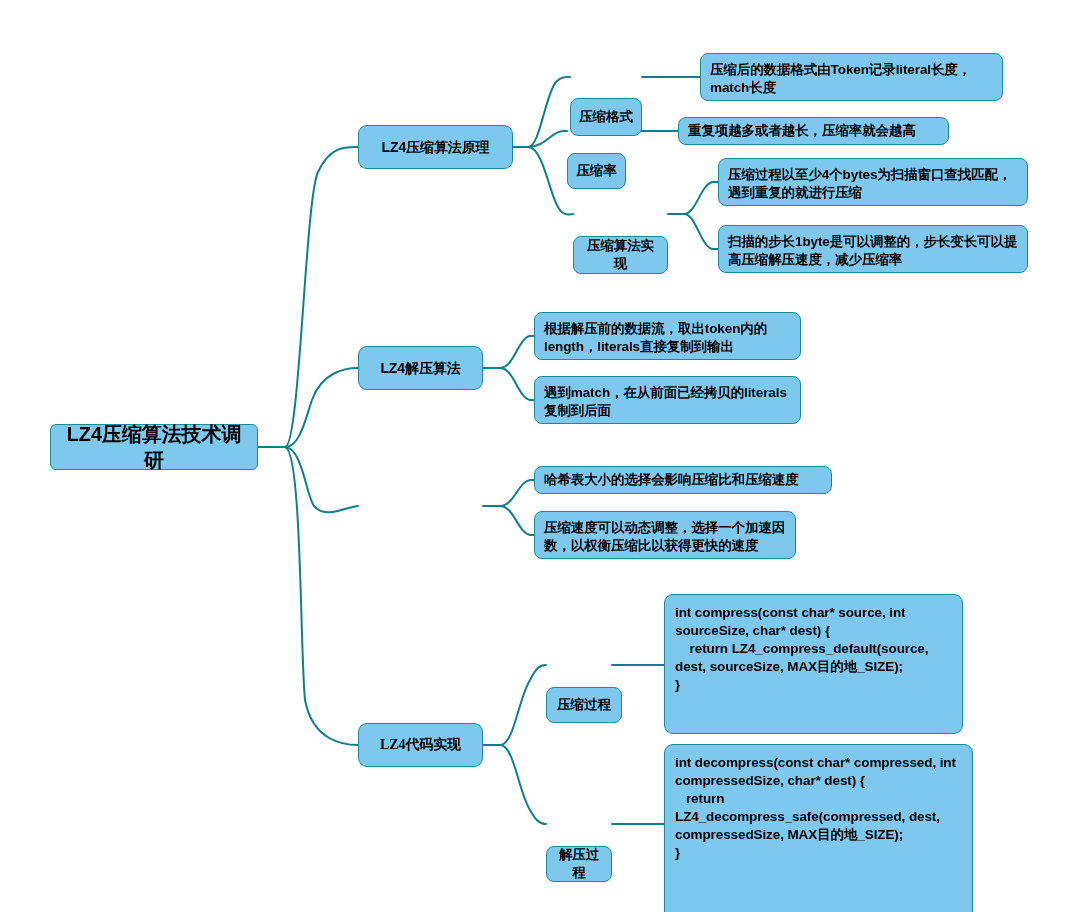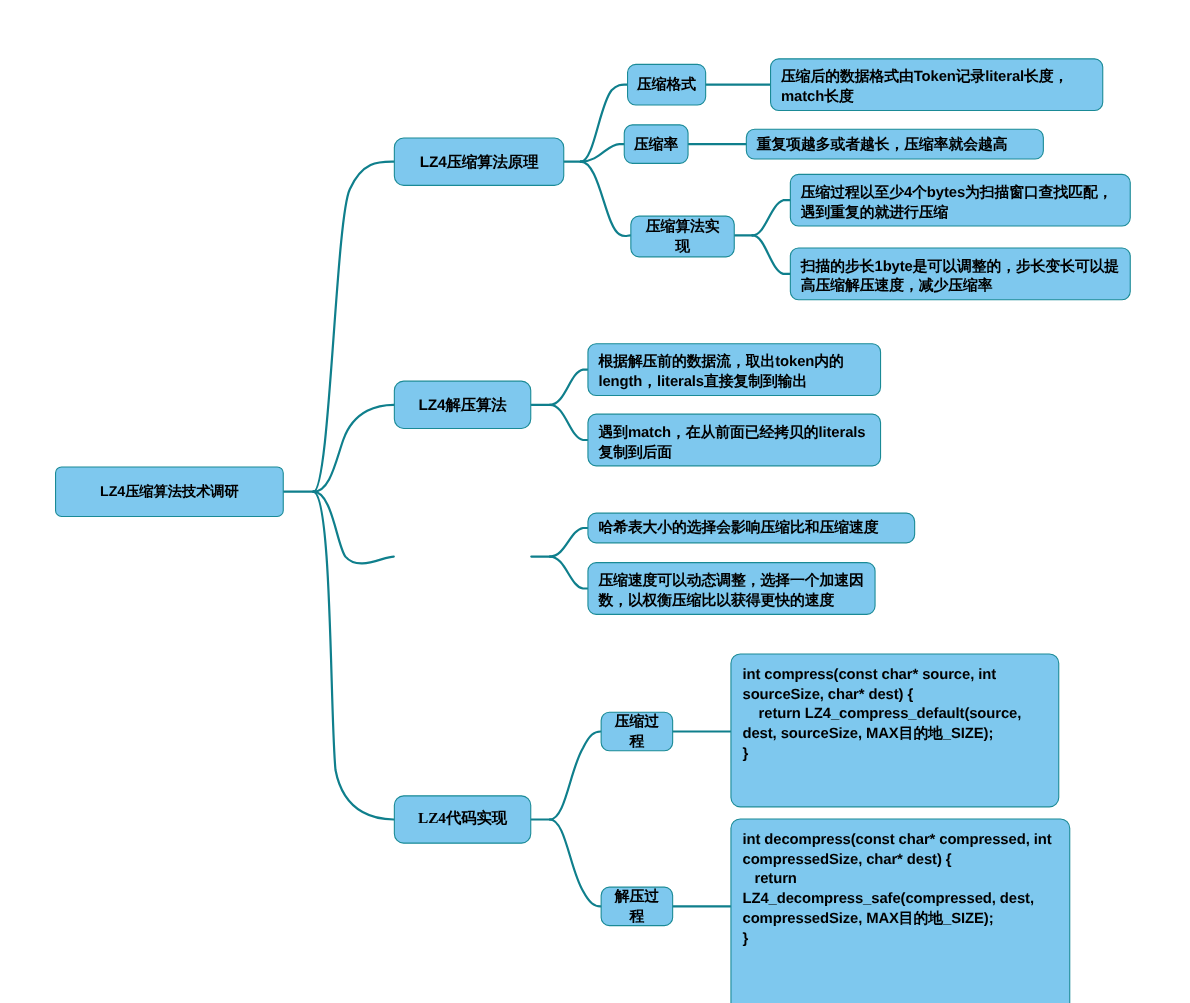--- a/index.html
+++ b/index.html
@@ -39,36 +39,37 @@
     font-weight: bold;
     display: flex;
     align-items: center;
     white-space: pre-wrap;
     line-height: 1.30;
     letter-spacing: -0.1px;
   }
   .node.root {
     justify-content: center;
     text-align: center;
-    font-size: 13px;
+    font-size: 20px;
     border-radius: 6px;
     padding: 0 10px;
   }
   .node.branch {
     justify-content: center;
     text-align: center;
     font-size: 14px;
     padding: 0 8px;
   }
   .node.sub {
     justify-content: center;
     text-align: center;
     font-size: 13.5px;
     border-radius: 8px;
     padding: 17px 7px;
+    margin-top: 40px;
   }
   .node.leaf {
     justify-content: flex-start;
     text-align: left;
     font-size: 13.5px;
     padding: 7px 9px;
     align-items: flex-start;
     border-radius: 8px;
   }
   .node.code {
@@ -149,21 +150,21 @@
 
   <div class="node leaf" style="left:534px; top:376px; width:267px; height:48px;">遇到match，在从前面已经拷贝的literals复制到后面</div>
 
 
   <div class="node leaf" style="left:534px; top:466px; width:298px; height:28px; align-items:center;font-family:Liberation Serif, serif;">哈希表大小的选择会影响压缩比和压缩速度</div>
 
   <div class="node leaf" style="left:534px; top:511px; width:262px; height:48px;">压缩速度可以动态调整，选择一个加速因数，以权衡压缩比以获得更快的速度</div>
 
   <div class="node branch" style="left:358px; top:723px; width:125px; height:44px;font-family:Liberation Serif, serif;">LZ4代码实现</div>
 
-  <div class="node sub" style="left:546px; top:647px; width:66px; height:36px;">压缩过程</div>
+  <div class="node sub" style="left:546px; top:647px; width:76px; height:36px;">压缩过程</div>
 
   <div class="node code" style="left:664px; top:594px; width:299px; height:140px;">int compress(const char* source, int sourceSize, char* dest) {
     return LZ4_compress_default(source, dest, sourceSize, MAX目的地_SIZE);
 }</div>
 
   <div class="node sub" style="left:546px; top:806px; width:66px; height:36px;">解压过程</div>
 
   <div class="node code" style="left:664px; top:744px; width:309px; height:199px;">int decompress(const char* compressed, int compressedSize, char* dest) {
    return
 LZ4_decompress_safe(compressed, dest, compressedSize, MAX目的地_SIZE);

